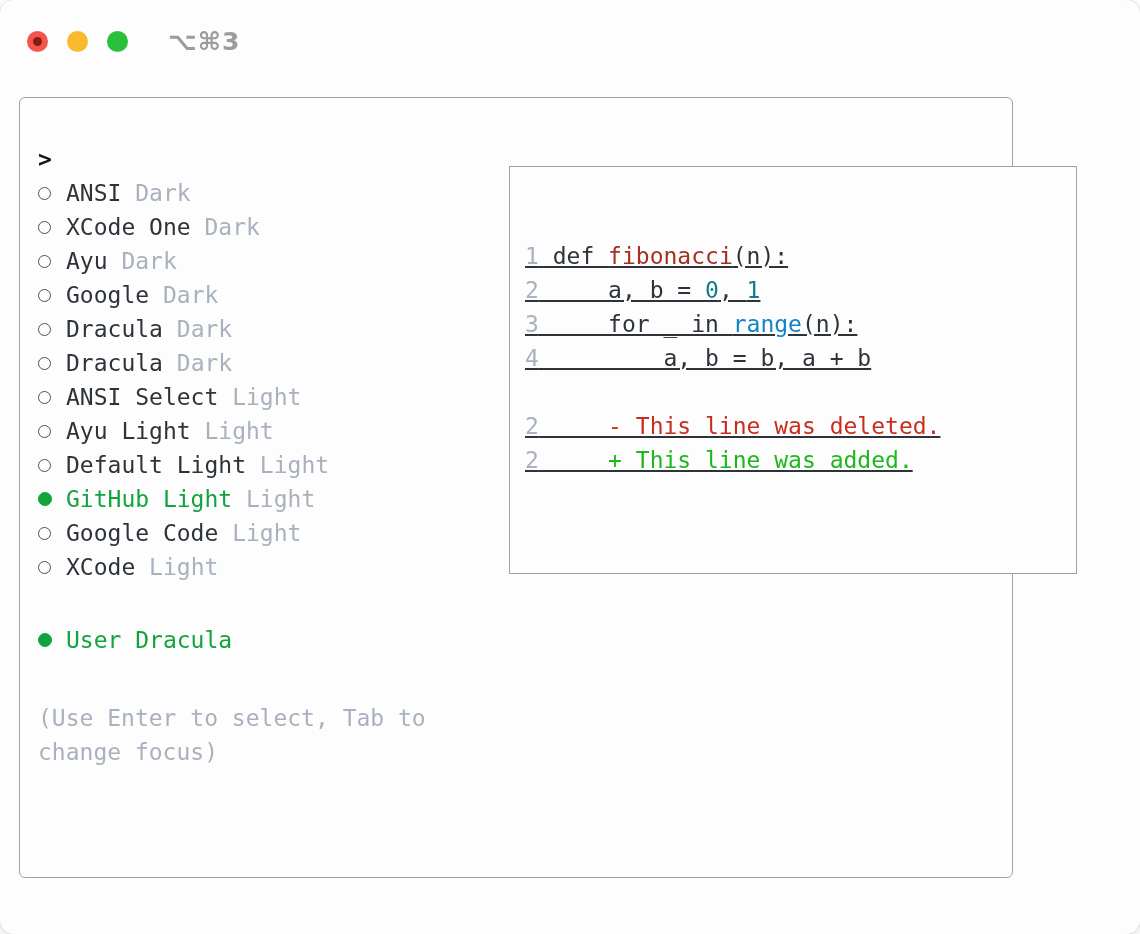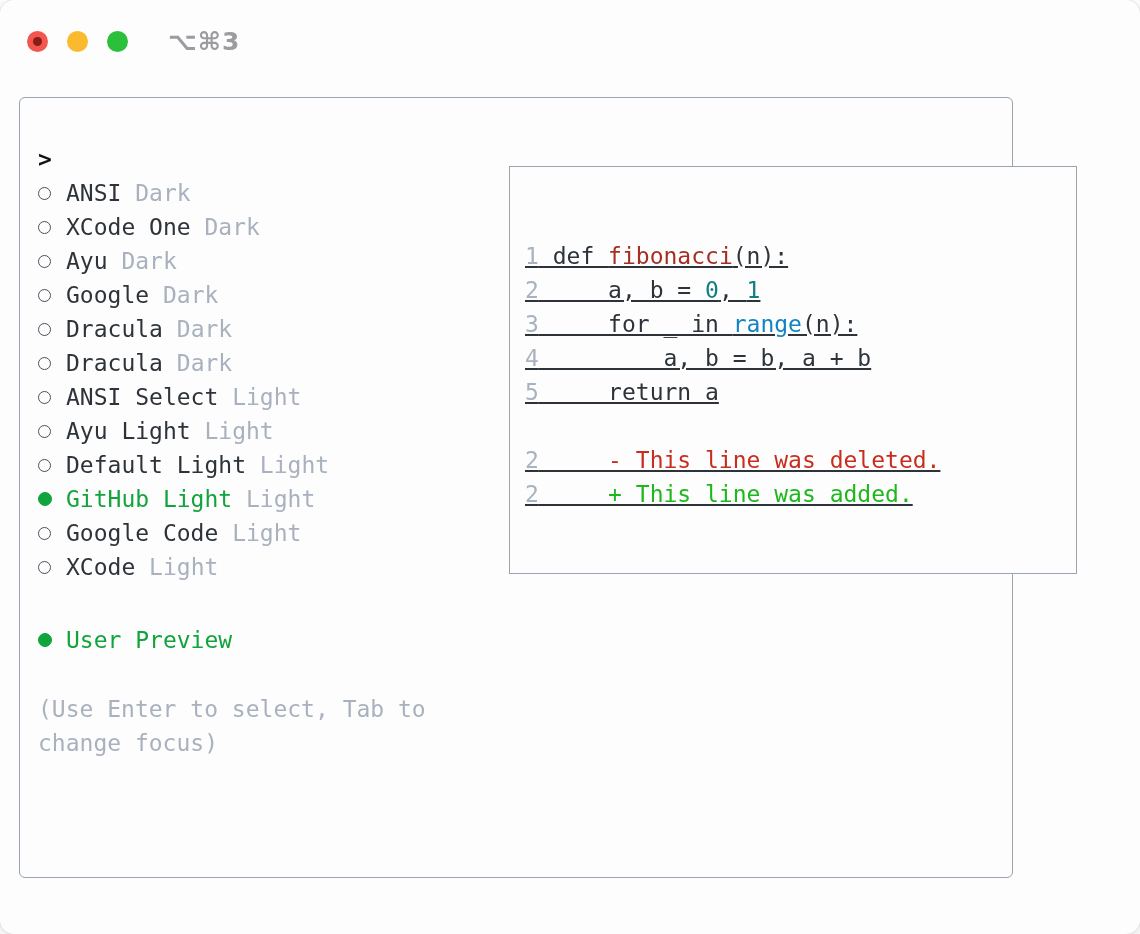--- a/index.html
+++ b/index.html
@@ -41,21 +41,21 @@
   .subheading{color:var(--heading);}
   
   .left-col{width:455px;flex:none;}
   .bullet{width:13px;height:13px;border-radius:50%;border:1.5px solid #4a515a;flex:none;}
   .item.selected .bullet{background:var(--green);border-color:var(--green);width:14px;height:14px;}
   .item .name{color:var(--fg);}
   .item.selected .name{color:var(--green);}
   .item .variant{color:var(--muted);margin-left:1ch;}
   .apply-group{margin-top:39px;}
   .hint{
-    margin-top:35px;width:440px;line-height:34px;color:var(--muted);
+    margin-top:44px;width:440px;line-height:34px;color:var(--muted);
     white-space:normal;
   }
   
   .right-col{flex:1;}
   .preview-box{
     margin-top:24px;margin-left:16px;width:568px;height:408px;
     border:1.5px solid var(--border);background:var(--window_bg);
     padding:72px 0 0 15px;overflow:hidden;text-decoration:underline;
   }
   .pline{height:34px;line-height:34px;white-space:pre;font-size:23px;}
@@ -175,35 +175,34 @@
     <span class="variant">Light</span>
   </div>
         </div>
 
       <div class="apply-group">
         <div id="apply-items">
             <div class="row item selected">
     <span class="marker">
       <span class="bullet"></span>
     </span>
-    <span class="name">User Preview</span>
+    <span class="name">User Dracula</span>
   </div>
           </div>
       </div>
 
       <div class="hint">(Use Enter to select, Tab to change focus)</div>
     </div>
 
     <div class="right-col">
       <div class="preview-box" id="preview-lines">
           <div class="pline"><span class="lineno">1</span><span class="c-fg"> def </span><span class="c-func">fibonacci</span><span class="c-fg">(n):</span></div>
           <div class="pline"><span class="lineno">2</span><span class="c-fg">     a, b = </span><span class="c-num">0</span><span class="c-fg">, </span><span class="c-num">1</span></div>
           <div class="pline"><span class="lineno">3</span><span class="c-fg">     for _ in </span><span class="c-kw">range</span><span class="c-fg">(n):</span></div>
           <div class="pline"><span class="lineno">4</span><span class="c-fg">         a, b = b, a + b</span></div>
-          <div class="pline"><span class="lineno">5</span><span class="c-fg">     return a</span></div>
           <div class="pline"><span class="lineno"></span></div>
           <div class="pline"><span class="lineno">2</span><span class="c-deleted">     - This line was deleted.</span></div>
           <div class="pline"><span class="lineno">2</span><span class="c-added">     + This line was added.</span></div>
         </div>
     </div>
 
   </div>
 </div>
 
 </body></html>

